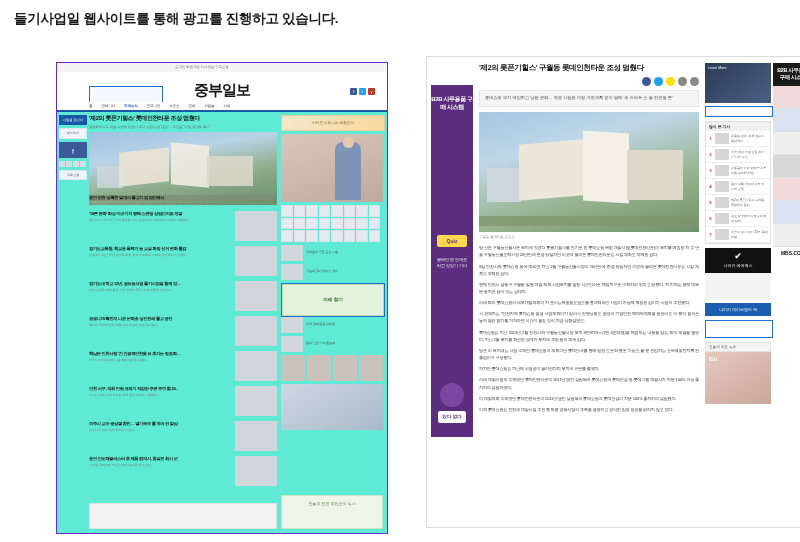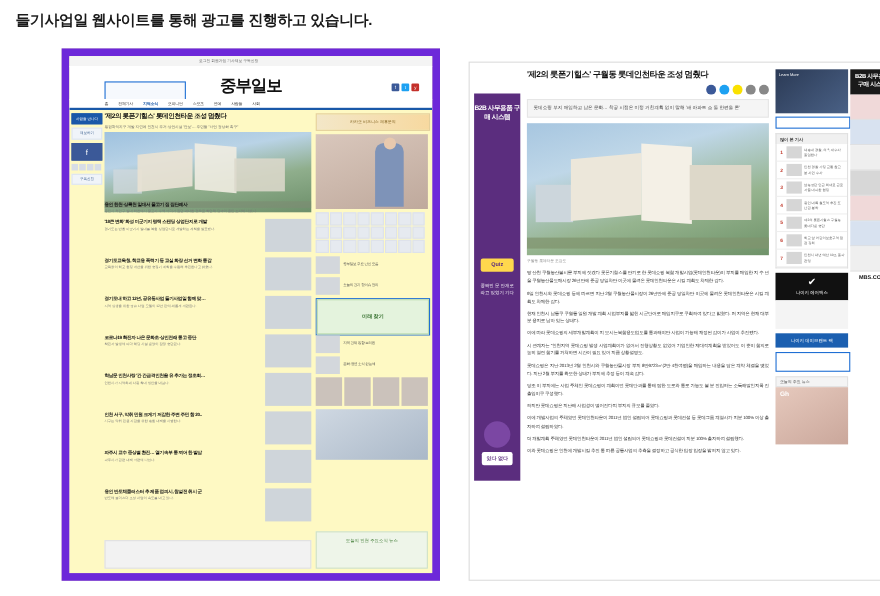--- a/index.html
+++ b/index.html
@@ -23,25 +23,25 @@
     color: #1a1a1a;
     letter-spacing: -0.3px;
   }
   .tiny { font-size: 3.2px; line-height: 1.35; color: #4a4a4a; letter-spacing: -0.2px; }
   .hl-box { border: 1px solid #1f6fd4; background: rgba(31,111,212,0.04); }
 
   
   #left-shot {
     position: absolute;
     left: 56px;
-    top: 44px;
+    top: 62px;
     width: 330px;
     height: 470px;
-    background: #fef9c3;
-    border: 7px solid #6d28d9;
+    background: #5eead4;
+    border: 1px solid #6d28d9;
     overflow: hidden;
   }
   .lx-topbar {
     position: absolute; left: 0; top: 0; width: 100%; height: 9px;
     background: #f4f4f4; border-bottom: 1px solid #e2e2e2;
   }
   .lx-topbar .t {
     position: absolute; left: 118px; top: 2px; font-size: 3.4px; color: #666;
   }
   .lx-masthead {

